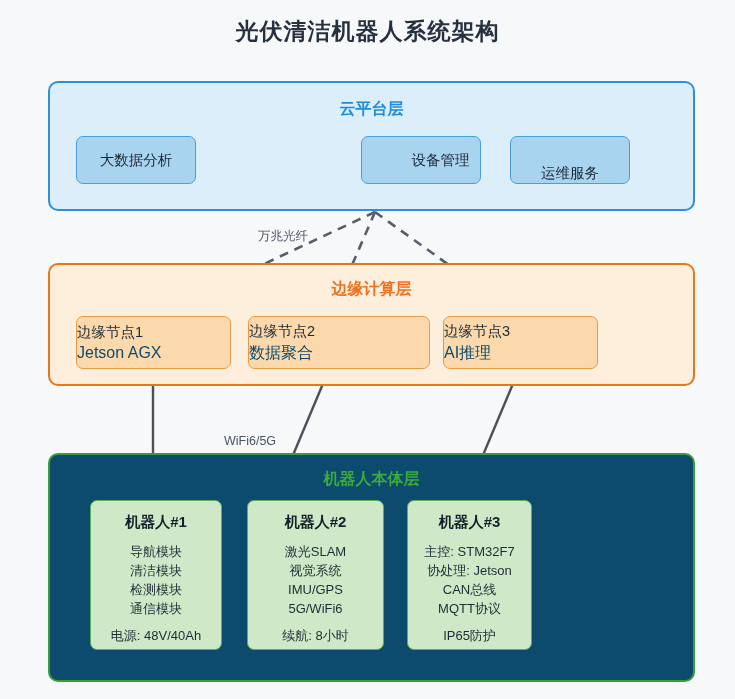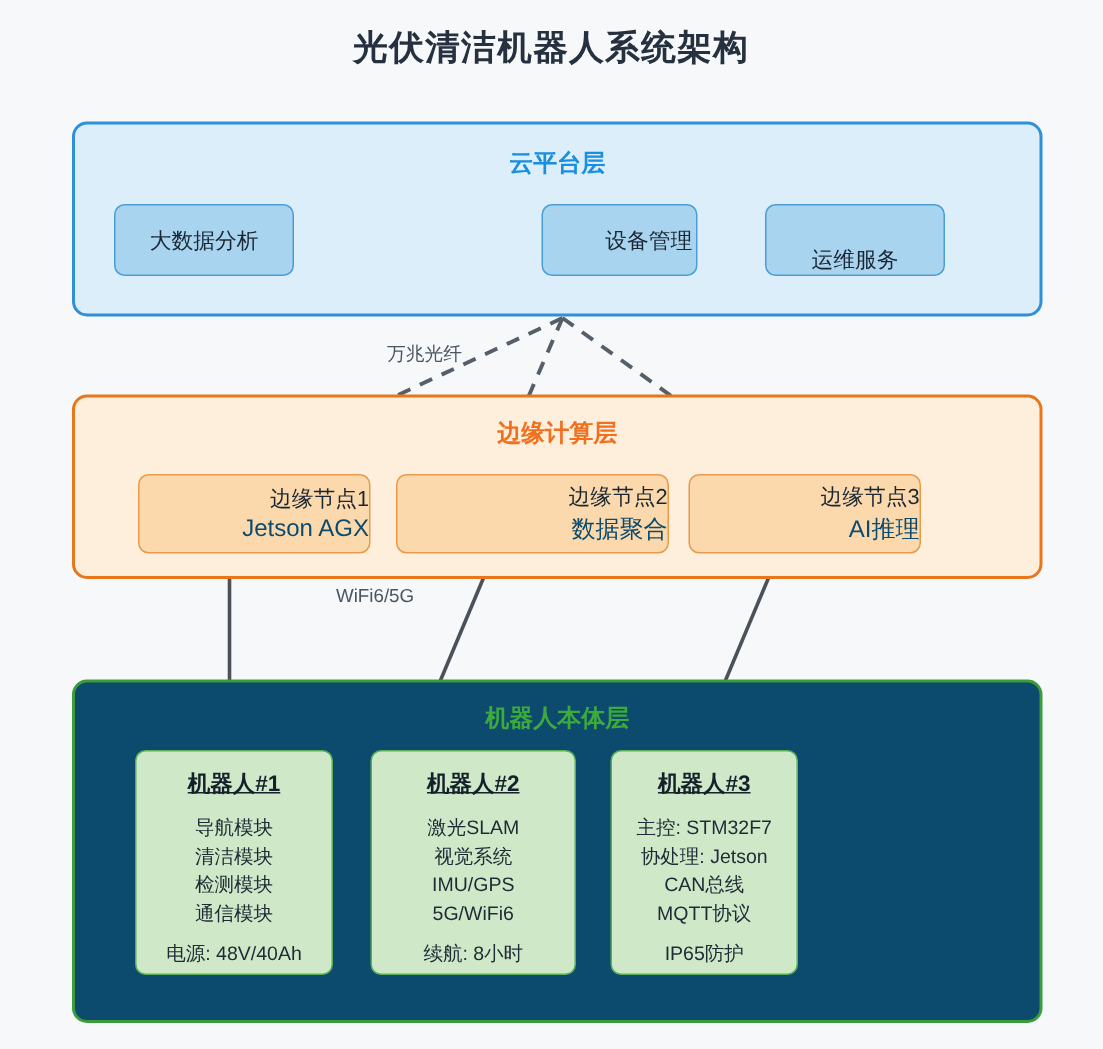--- a/index.html
+++ b/index.html
@@ -81,21 +81,21 @@
     border: 1.6px solid #4a9ed6;
     border-radius: 7px;
     display: flex;
     align-items: center;
     justify-content: center;
     font-size: 14.5px;
     color: #1a2733;
   }
   .cb0 { left: 26px;  width: 120px; }
   .cb1 { left: 165px; width: 120px; }
-  .cb2 { left: 311px; width: 104px; padding-left: 39px; }
+  .cb2 { left: 311px; width: 120px; padding-left: 39px; }
   .cb3 { left: 460px; width: 120px; align-items: flex-end; }
 
   
   .layer-edge {
     left: 48px;
     top: 263px;
     width: 647px;
     height: 123px;
     background: #fdefdc;
     border: 2px solid #e8761a;
@@ -107,24 +107,23 @@
   .edge-box {
     position: absolute;
     top: 51px;
     height: 53px;
     box-sizing: border-box;
     background: #fcd9ac;
     border: 1.6px solid #e89a4a;
     border-radius: 7px;
     display: flex;
     flex-direction: column;
-    align-items: flex-end;
+    align-items: flex-start;
     justify-content: center;
     gap: 2px;
-    margin-left: 16px;
   }
   .edge-box .eb-title {
     font-size: 14.5px;
     color: #1a2733;
   }
   .edge-box .eb-sub {
     font-size: 16px;
     color: #0c4a6e;
   }
   .eb0 { left: 26px;  width: 155px; }
@@ -155,21 +154,20 @@
     padding-top: 12px;
     display: flex;
     flex-direction: column;
     align-items: center;
   }
   .robot-box .rb-title {
     font-size: 15px;
     font-weight: bold;
     color: #15202b;
     margin-bottom: 10px;
-    text-decoration: underline;
   }
   .robot-box .rb-line {
     font-size: 13px;
     color: #1f2a35;
     line-height: 19px;
   }
   .robot-box .rb-foot {
     font-size: 13px;
     color: #1f2a35;
     margin-top: 9px;
@@ -179,21 +177,21 @@
   .rb2 { left: 357px; width: 125px; }
 
   
   .link-label {
     position: absolute;
     font-size: 12.5px;
     color: #4a5560;
     white-space: nowrap;
   }
   .label-fiber { left: 258px; top: 228px; }
-  .label-wifi  { left: 224px; top: 390px; }
+  .label-wifi  { left: 224px; top: 434px; }
 
   
   .watermark {
     position: absolute;
     left: 420px;
     top: 659px;
     font-size: 17px;
     color: #9aa3ab;
     opacity: 0.78;
     white-space: nowrap;

